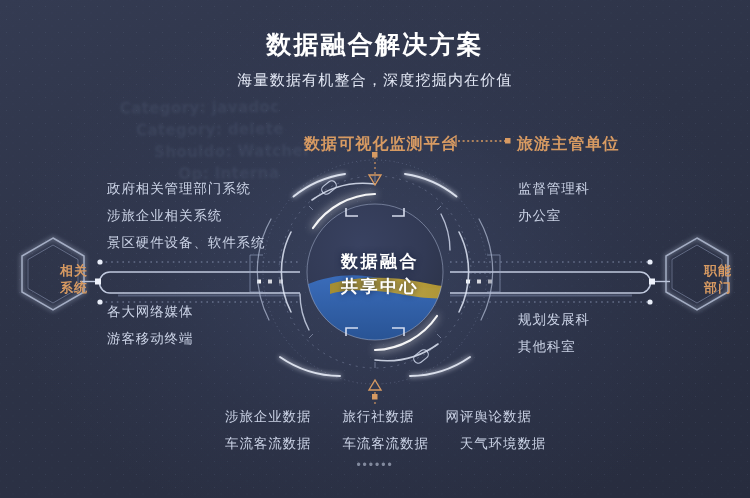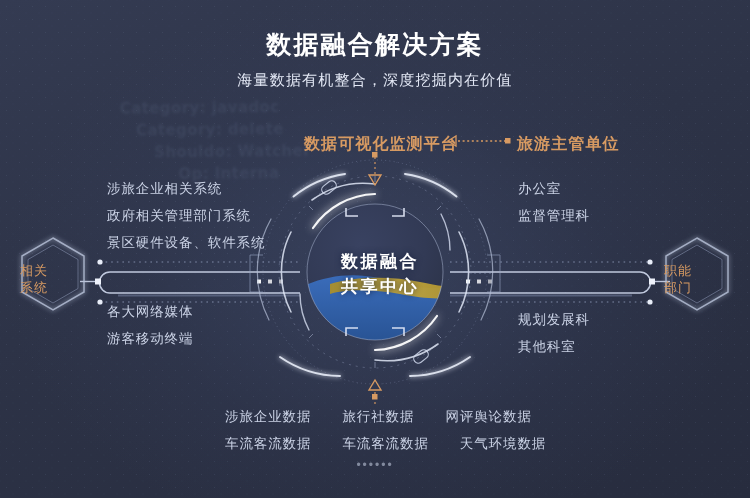--- a/index.html
+++ b/index.html
@@ -69,22 +69,22 @@
     font-size: 16px; font-weight: 700; color: #d79a62;
     letter-spacing: 1.1px;
     white-space: nowrap;
   }
   #label-platform { top: 134px; left: 304px; }
   #label-authority { top: 134px; left: 517px; }
 
   
   .hexlabel {
     position: absolute;
-    text-align: left;
-    font-size: 13px; font-weight: 400; color: #d79a62;
+    text-align: right;
+    font-size: 13px; font-weight: 700; color: #d79a62;
     line-height: 17px; letter-spacing: 1px;
     white-space: nowrap;
   }
   #hex-left-label  { left: 20px;  top: 262px; width: 68px; }
   #hex-right-label { left: 664px; top: 262px; width: 68px; }
 
   
   .sidecol { position: absolute; }
   .sideitem {
     font-size: 13.5px; color: #cbd3e6; font-weight: 400;
@@ -329,32 +329,32 @@
     <div>职能</div>
     <div>部门</div>
   </div>
 
   <div id="hub-text">
     <div>数据融合</div>
     <div>共享中心</div>
   </div>
 
   <div class="sidecol" id="col-left-top">
+    <div class="sideitem">政府相关管理部门系统</div>
     <div class="sideitem">涉旅企业相关系统</div>
-    <div class="sideitem">政府相关管理部门系统</div>
     <div class="sideitem">景区硬件设备、软件系统</div>
   </div>
   <div class="sidecol" id="col-left-bottom">
     <div class="sideitem">各大网络媒体</div>
     <div class="sideitem">游客移动终端</div>
   </div>
 
   <div class="sidecol" id="col-right-top">
+    <div class="sideitem">监督管理科</div>
     <div class="sideitem">办公室</div>
-    <div class="sideitem">监督管理科</div>
   </div>
   <div class="sidecol" id="col-right-bottom">
     <div class="sideitem">规划发展科</div>
     <div class="sideitem">其他科室</div>
   </div>
 
   <div id="bottomgrid">
     <div class="brow">
       <div class="bitem">涉旅企业数据</div>
       <div class="bitem">旅行社数据</div>

